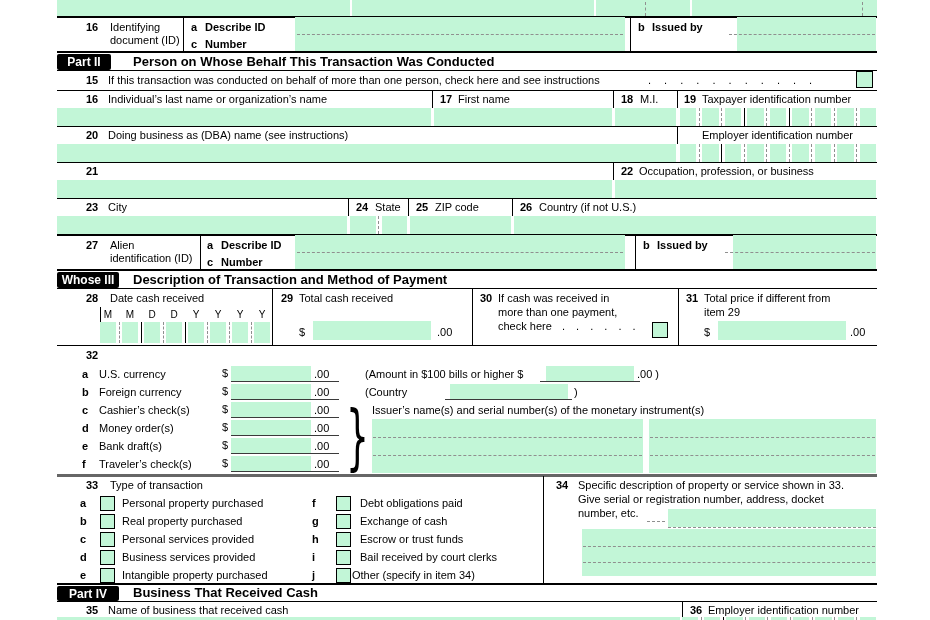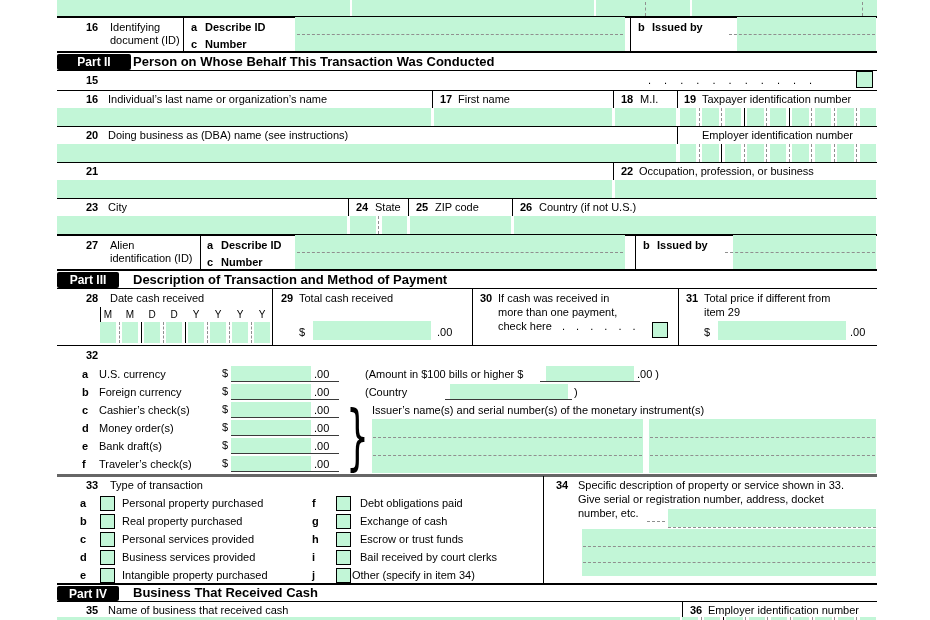--- a/index.html
+++ b/index.html
@@ -51,25 +51,26 @@
   <span class="t b" style="left:205px;top:38px">Number</span>
   <div class="g" style="left:295px;top:17px;width:330px;height:35px"></div>
   <div class="dsh" style="left:297px;top:34px;width:326px"></div>
   <div class="vl" style="left:630px;top:17px;height:35px"></div>
   <span class="t b" style="left:638px;top:21px">b</span>
   <span class="t b" style="left:652px;top:21px">Issued by</span>
   <div class="g" style="left:737px;top:17px;width:139px;height:35px"></div>
   <div class="dsh" style="left:729px;top:34px;width:146px"></div>
   <div class="hl" style="left:57px;top:51px;width:820px;height:2px"></div>
 
-  <div class="pt" style="left:57px;top:54px;width:74px;height:16px">Part II</div>
+  <div class="pt" style="left:57px;top:54px;width:54px;height:16px">Part II</div>
   <div class="ph" style="left:133px;top:54px">Person on Whose Behalf This Transaction Was Conducted</div>
   <div class="hl" style="left:57px;top:70px;width:820px"></div>
 
   <span class="t b" style="left:86px;top:74px">15</span>
+  <span class="t" style="left:108px;top:74px">If this transaction was conducted on behalf of more than one person, check here and see instructions</span>
   <span class="t dots" style="left:648px;top:74px;width:200px;word-spacing:10px">. . . . . . . . . . .</span>
   <div class="cb" style="left:856px;top:71px;width:15px;height:15px"></div>
   <div class="hl" style="left:57px;top:90px;width:820px"></div>
 
   <span class="t b" style="left:86px;top:93px">16</span>
   <span class="t" style="left:108px;top:93px">Individual’s last name or organization’s name</span>
   <div class="vl" style="left:432px;top:90px;height:18px"></div>
   <span class="t b" style="left:440px;top:93px">17</span>
   <span class="t" style="left:458px;top:93px">First name</span>
   <div class="vl" style="left:613px;top:90px;height:18px"></div>
@@ -167,21 +168,21 @@
   <span class="t b" style="left:221px;top:256px">Number</span>
   <div class="g" style="left:295px;top:235px;width:330px;height:34px"></div>
   <div class="dsh" style="left:297px;top:252px;width:326px"></div>
   <div class="vl" style="left:635px;top:235px;height:34px"></div>
   <span class="t b" style="left:643px;top:239px">b</span>
   <span class="t b" style="left:657px;top:239px">Issued by</span>
   <div class="g" style="left:733px;top:235px;width:143px;height:34px"></div>
   <div class="dsh" style="left:725px;top:252px;width:150px"></div>
   <div class="hl" style="left:57px;top:269px;width:820px;height:1.5px"></div>
 
-  <div class="pt" style="left:57px;top:272px;width:62px;height:16px">Part III</div>
+  <div class="pt" style="left:57px;top:272px;width:62px;height:16px">Whose III</div>
   <div class="ph" style="left:133px;top:272px">Description of Transaction and Method of Payment</div>
   <div class="hl" style="left:57px;top:288px;width:820px"></div>
 
   <span class="t b" style="left:86px;top:292px">28</span>
   <span class="t" style="left:110px;top:292px">Date cash received</span>
   <div class="bxr" style="left:100px;top:309px;width:170px;height:12px">
     <div class="dl">M</div>
       <div class="sp n"></div>
       <div class="dl">M</div>
       <div class="sp n"></div>

